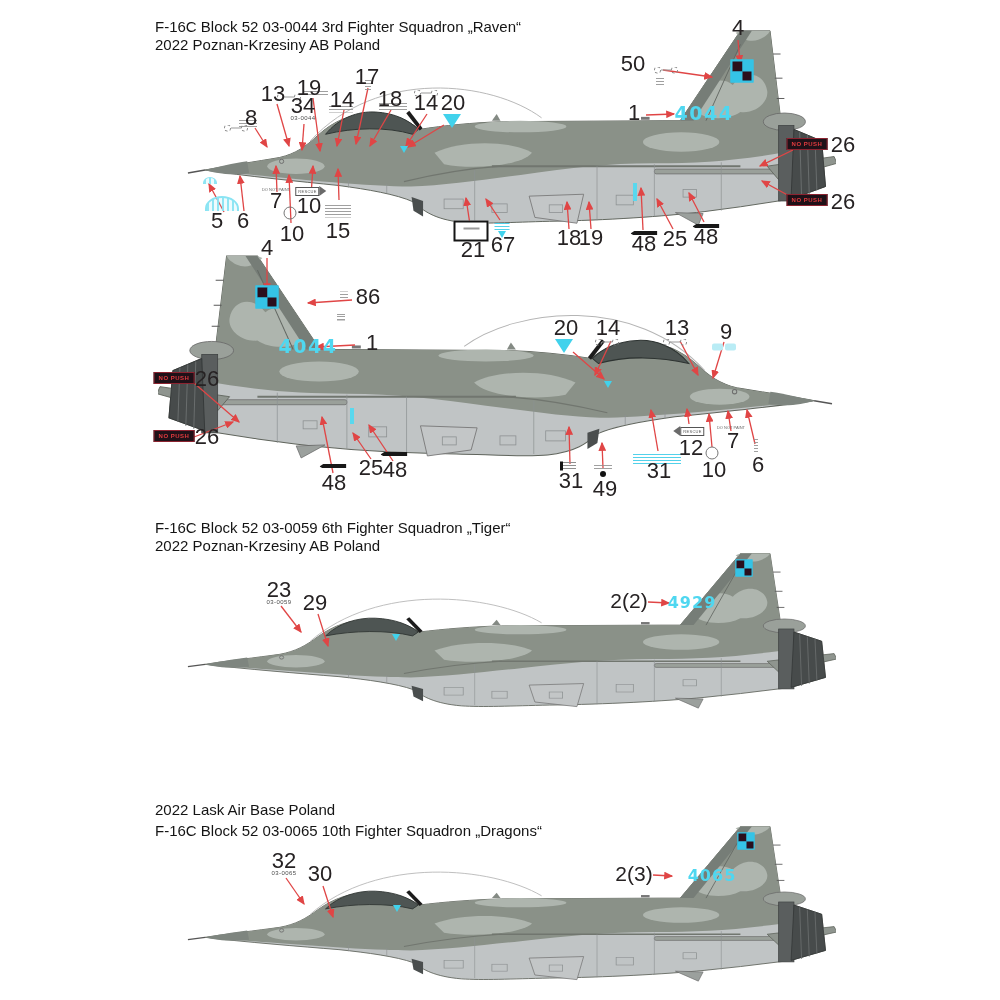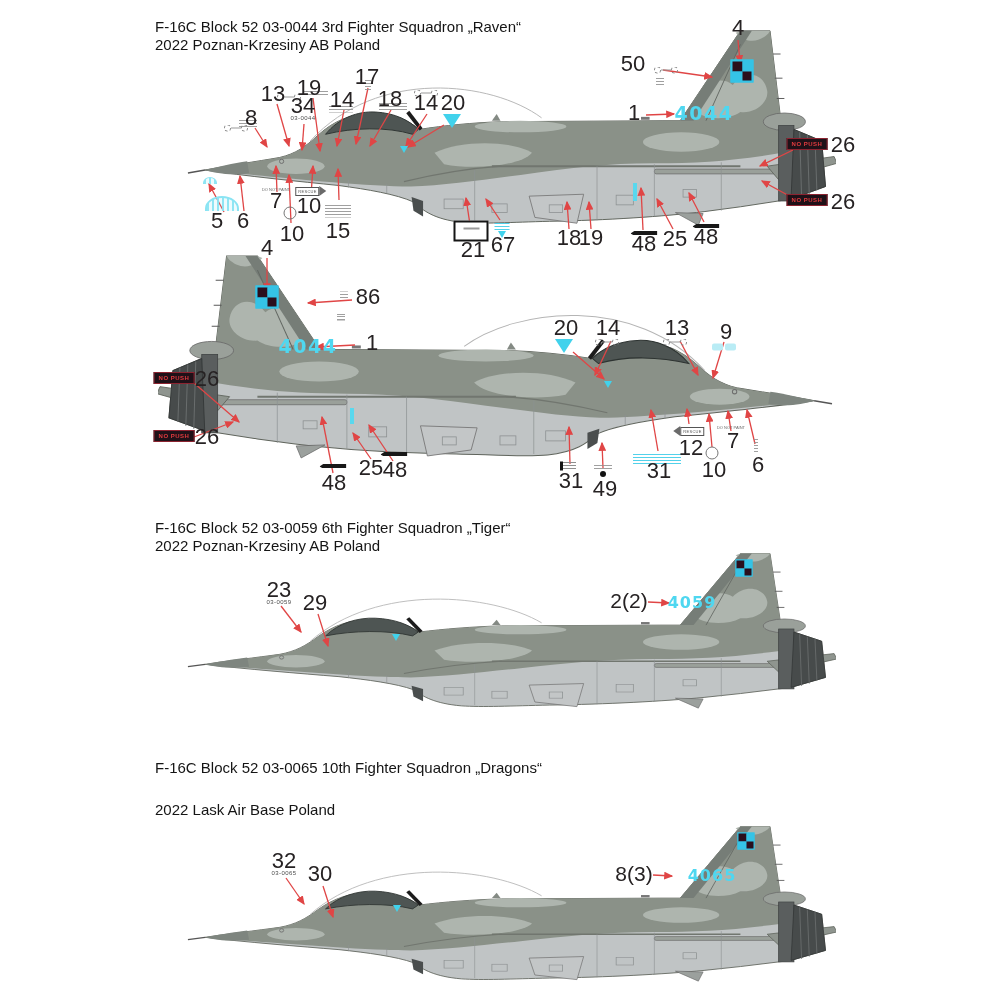--- a/index.html
+++ b/index.html
@@ -323,39 +323,39 @@
 <span class="co" style="left:691px;top:448px">12</span>
 <div class="circ" style="left:712px;top:453px"></div>
 <span class="co" style="left:714px;top:470px">10</span>
 <span class="dnp" style="left:731px;top:427px">DO NOT PAINT</span>
 <span class="co" style="left:733px;top:441px">7</span>
 <div class="micro" style="left:756px;top:446px;width:4px;height:14px"></div>
 <span class="co" style="left:758px;top:465px">6</span>
 
 <span class="title" style="left:155px;top:519px">F-16C Block 52 03-0059 6th Fighter Squadron „Tiger“</span>
 <span class="title" style="left:155px;top:537px">2022 Poznan-Krzesiny AB Poland</span>
-<span class="tailnum sm" style="left:692px;top:602px">4059</span>
+<span class="tailnum sm" style="left:692px;top:602px">4929</span>
 <div class="checker sm" style="left:744px;top:568px">
   <b class="cd"></b>
     <b class="cc"></b>
     <b class="cc"></b>
     <b class="cd"></b>
   </div>
 <span class="co" style="left:279px;top:590px">23</span>
 <span class="ser" style="left:279px;top:602px">03-0059</span>
 <span class="co" style="left:315px;top:603px">29</span>
 <span class="co md" style="left:629px;top:601px">2(2)</span>
 <div class="tri sm" style="left:396px;top:634px"></div>
 
-<span class="title" style="left:155px;top:759px">F-16C Block 52 03-0065 10th Fighter Squadron „Dragons“</span>
+<span class="title" style="left:155px;top:822px">F-16C Block 52 03-0065 10th Fighter Squadron „Dragons“</span>
 <span class="title" style="left:155px;top:801px">2022 Lask Air Base Poland</span>
 <span class="tailnum sm" style="left:712px;top:875px">4065</span>
 <div class="checker sm" style="left:746px;top:841px">
   <b class="cd"></b>
     <b class="cc"></b>
     <b class="cc"></b>
     <b class="cd"></b>
   </div>
 <span class="co" style="left:284px;top:861px">32</span>
 <span class="ser" style="left:284px;top:873px">03-0065</span>
 <span class="co" style="left:320px;top:874px">30</span>
-<span class="co md" style="left:634px;top:874px">8(3)</span>
+<span class="co md" style="left:634px;top:874px">2(3)</span>
 <div class="tri sm" style="left:397px;top:905px"></div>
 
 </body></html>

